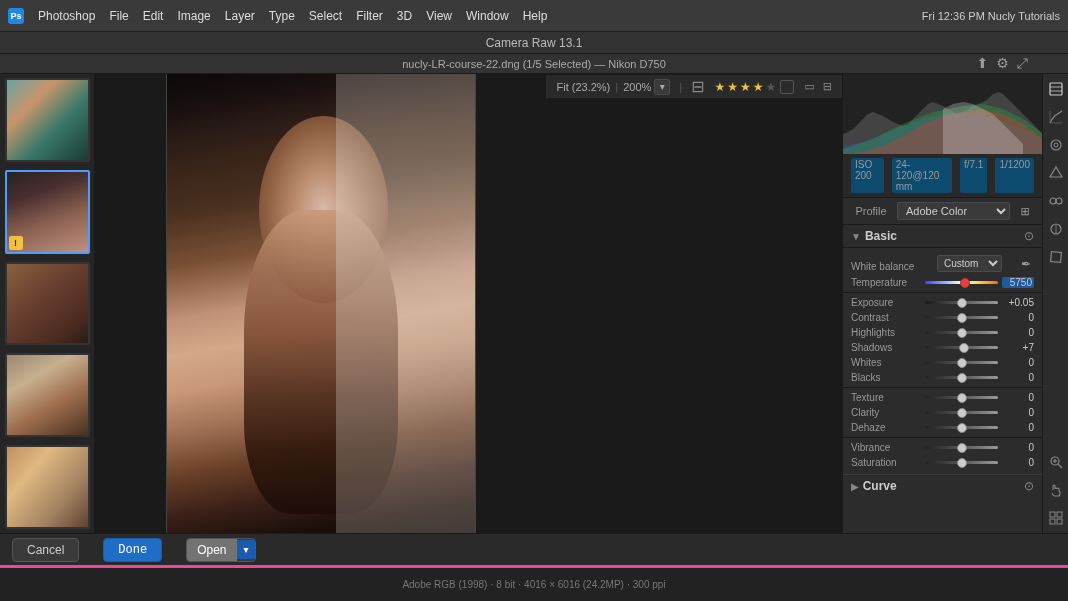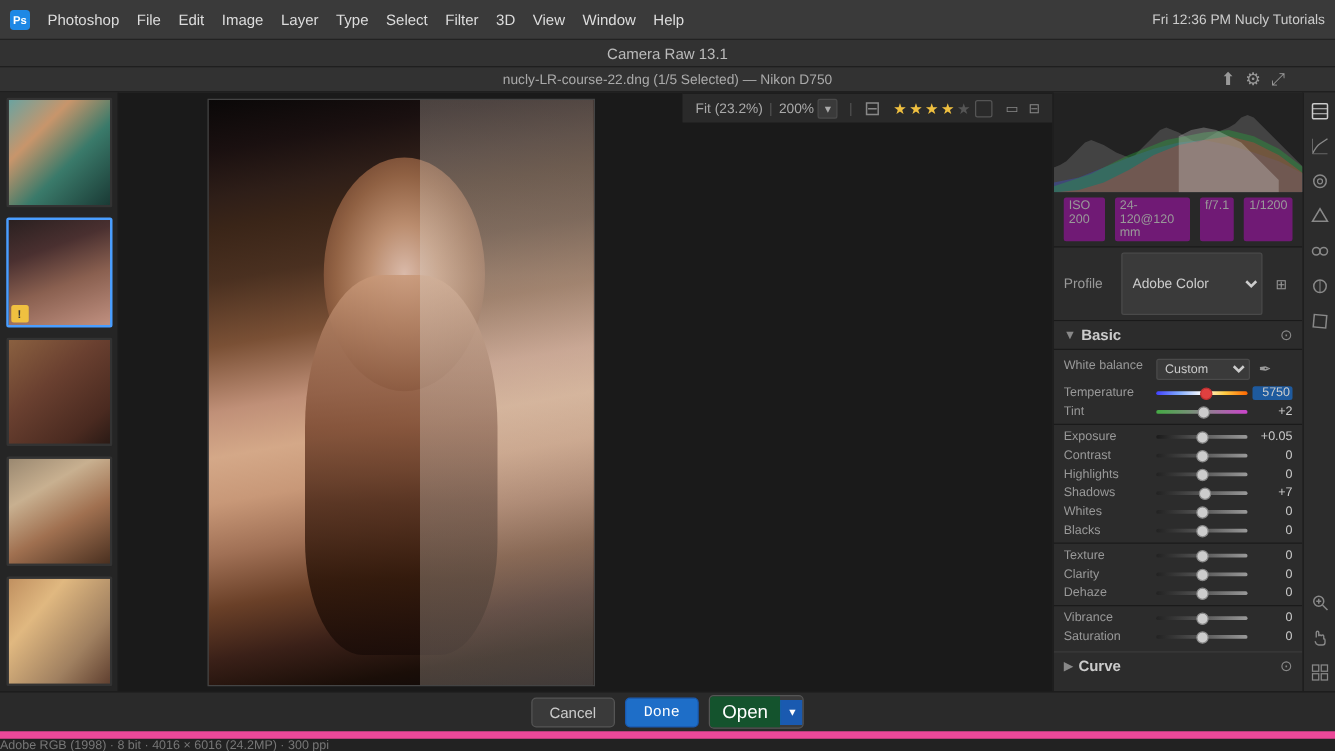--- a/index.html
+++ b/index.html
@@ -236,46 +236,47 @@
       padding: 4px 8px;
       display: flex;
       gap: 8px;
       font-size: 10px;
       color: #999;
       background: #282828;
       border-bottom: 1px solid #1a1a1a;
       flex-shrink: 0;
     }
     .camera-info span {
-      background: #701a75;
+      background: #0c4a6e;
       padding: 1px 4px;
       border-radius: 2px;
     }
 
     
     .profile-row {
       display: flex;
       align-items: center;
       padding: 4px 8px;
       gap: 6px;
       border-bottom: 1px solid #1a1a1a;
       flex-shrink: 0;
     }
     .profile-row label {
       font-size: 11px;
       color: #999;
       width: 40px;
+      text-align: center;
     }
     .profile-select {
       flex: 1;
       background: #3a3a3a;
       border: 1px solid #4a4a4a;
       color: #ccc;
       font-size: 11px;
-      padding: 17px 4px;
+      padding: 1px 4px;
       border-radius: 2px;
       cursor: pointer;
     }
     .profile-grid-icon {
       width: 18px;
       height: 18px;
       display: flex;
       align-items: center;
       justify-content: center;
       cursor: pointer;
@@ -309,23 +310,23 @@
     }
 
     
     .controls-area {
       padding: 4px 0;
     }
 
     
     .wb-row {
       display: flex;
-      align-items: flex-start;
+      align-items: flex-end;
       padding: 3px 8px;
-      gap: 4px;
+      gap: 16px;
     }
     .wb-label {
       font-size: 10px;
       color: #999;
       width: 70px;
       flex-shrink: 0;
     }
     .wb-select {
       flex: 1;
       background: #3a3a3a;
@@ -459,23 +460,23 @@
     }
     .toolbar-icon.active { color: #ccc; }
 
     
     .action-bar {
       height: 32px;
       background: #2a2a2a;
       border-top: 1px solid #1a1a1a;
       display: flex;
       align-items: center;
-      justify-content: center;
+      justify-content: flex-start;
       padding: 0 12px;
-      gap: 8px;
+      gap: 24px;
       flex-shrink: 0;
     }
     .action-btn {
       padding: 4px 14px;
       border-radius: 4px;
       font-size: 12px;
       cursor: pointer;
       border: 1px solid #555;
       background: #3a3a3a;
       color: #ccc;
@@ -488,42 +489,42 @@
     }
     .action-btn.primary-split {
       display: flex;
       align-items: center;
       gap: 0;
       padding: 0;
       overflow: hidden;
     }
     .action-btn.primary-split .main-part {
       padding: 4px 10px;
-      background: #14532d;
+      background: #737373;
       color: white;
-      font-size: 15px;
+      font-size: 12px;
     }
     .action-btn.primary-split .arrow-part {
       padding: 4px 6px;
       background: #1a5ab0;
       color: white;
       font-size: 10px;
       border-left: 1px solid #1560a8;
     }
 
     
     .footer-info {
-      height: 16px;
+      height: 36px;
       background: #222;
       display: flex;
       align-items: center;
-      justify-content: flex-start;
+      justify-content: center;
       font-size: 10px;
       color: #777;
-      border-top: 6px solid #ec4899;
+      border-top: 3px solid #ec4899;
       flex-shrink: 0;
     }
 
     
     .zoom-controls {
       display: flex;
       align-items: center;
       gap: 3px;
     }
     .zoom-btn {
@@ -696,27 +697,20 @@
       </div>
 
       <div class="slider-row">
         <span class="slider-label">Temperature</span>
         <div class="slider-track temp-gradient">
           <div class="slider-thumb red" style="left:55%;"></div>
         </div>
         <span class="slider-value highlighted">5750</span>
       </div>
 
-      <div class="slider-row">
-        <span class="slider-label">Tint</span>
-        <div class="slider-track tint-gradient">
-          <div class="slider-thumb" style="left:52%;"></div>
-        </div>
-        <span class="slider-value">+2</span>
-      </div>
 
       <div class="divider"></div>
 
       <div class="slider-row">
         <span class="slider-label">Exposure</span>
         <div class="slider-track exposure-gradient">
           <div class="slider-thumb" style="left:51%;"></div>
         </div>
         <span class="slider-value">+0.05</span>
       </div>

